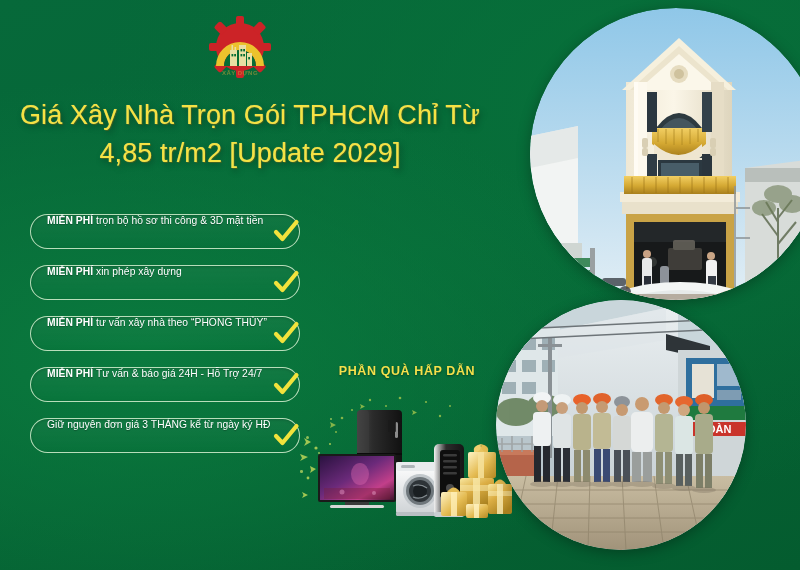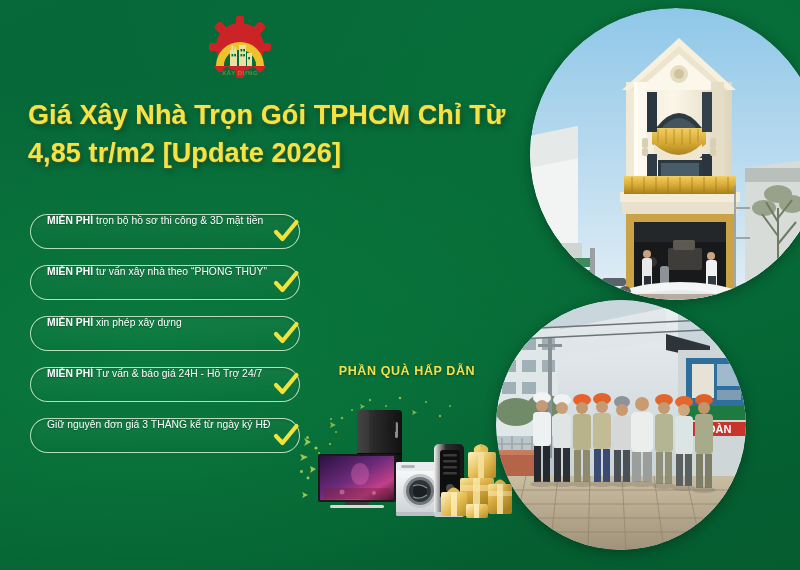--- a/index.html
+++ b/index.html
@@ -37,25 +37,25 @@
     letter-spacing: .5px;
     color: #c9a23a;
     opacity: .55;
     font-weight: bold;
     line-height: 7px;
   }
 
   
   .headline {
     position: absolute;
-    left: 28px; top: 96px;
+    left: 10px; top: 96px;
     width: 480px;
-    text-align: left;
+    text-align: center;
     color: #f5e243;
-    font-weight: bold;
+    font-weight: normal;
     font-size: 27px;
     line-height: 38px;
     letter-spacing: .1px;
     text-shadow:
       0 0 1px rgba(255,255,255,.35),
       1px 1px 0 rgba(120,90,0,.45),
       2px 3px 6px rgba(0,0,0,.35);
   }
   .headline .l1 { display: block; }
   .headline .l2 { display: block; }
@@ -184,45 +184,45 @@
           <rect x="57.2" y="40" width="1.8" height="2.4"></rect>
           <rect x="62.2" y="43" width="1.8" height="2.4"></rect>
         </g>
       </g>
     </svg>
     <div class="logo-caption">XÂY DỰNG</div>
   </div>
 
   <div class="headline">
     <span class="l1">Giá Xây Nhà Trọn Gói TPHCM Chỉ Từ</span>
-    <span class="l2">4,85 tr/m2 [Update 2026]</span>
+    <span class="l2">4,85 tr/m2 [Update 2029]</span>
   </div>
 
   <div class="pill-list">
 
     <div class="pill">
       <span class="pill-text"><b>MIỄN PHÍ</b><span> trọn bộ hồ sơ thi công &amp; 3D mặt tiền</span></span>
       <span class="check">
         <svg viewBox="0 0 30 30">
             <path d="M5 15 L11.5 22 L25.5 5" fill="none" stroke="#f2e23c" stroke-width="4.2" stroke-linecap="round" stroke-linejoin="round"></path>
           </svg>
       </span>
     </div>
 
     <div class="pill">
-      <span class="pill-text"><b>MIỄN PHÍ</b><span> tư vấn xây nhà theo “PHONG THỦY”</span></span>
+      <span class="pill-text"><b>MIỄN PHÍ</b><span> xin phép xây dựng</span></span>
       <span class="check">
         <svg viewBox="0 0 30 30">
             <path d="M5 15 L11.5 22 L25.5 5" fill="none" stroke="#f2e23c" stroke-width="4.2" stroke-linecap="round" stroke-linejoin="round"></path>
           </svg>
       </span>
     </div>
 
     <div class="pill">
-      <span class="pill-text"><b>MIỄN PHÍ</b><span> xin phép xây dựng</span></span>
+      <span class="pill-text"><b>MIỄN PHÍ</b><span> tư vấn xây nhà theo “PHONG THỦY”</span></span>
       <span class="check">
         <svg viewBox="0 0 30 30">
             <path d="M5 15 L11.5 22 L25.5 5" fill="none" stroke="#f2e23c" stroke-width="4.2" stroke-linecap="round" stroke-linejoin="round"></path>
           </svg>
       </span>
     </div>
 
 
     <div class="pill">
       <span class="pill-text"><b>MIỄN PHÍ</b><span> Tư vấn &amp; báo giá 24H - Hỗ Trợ 24/7</span></span>

